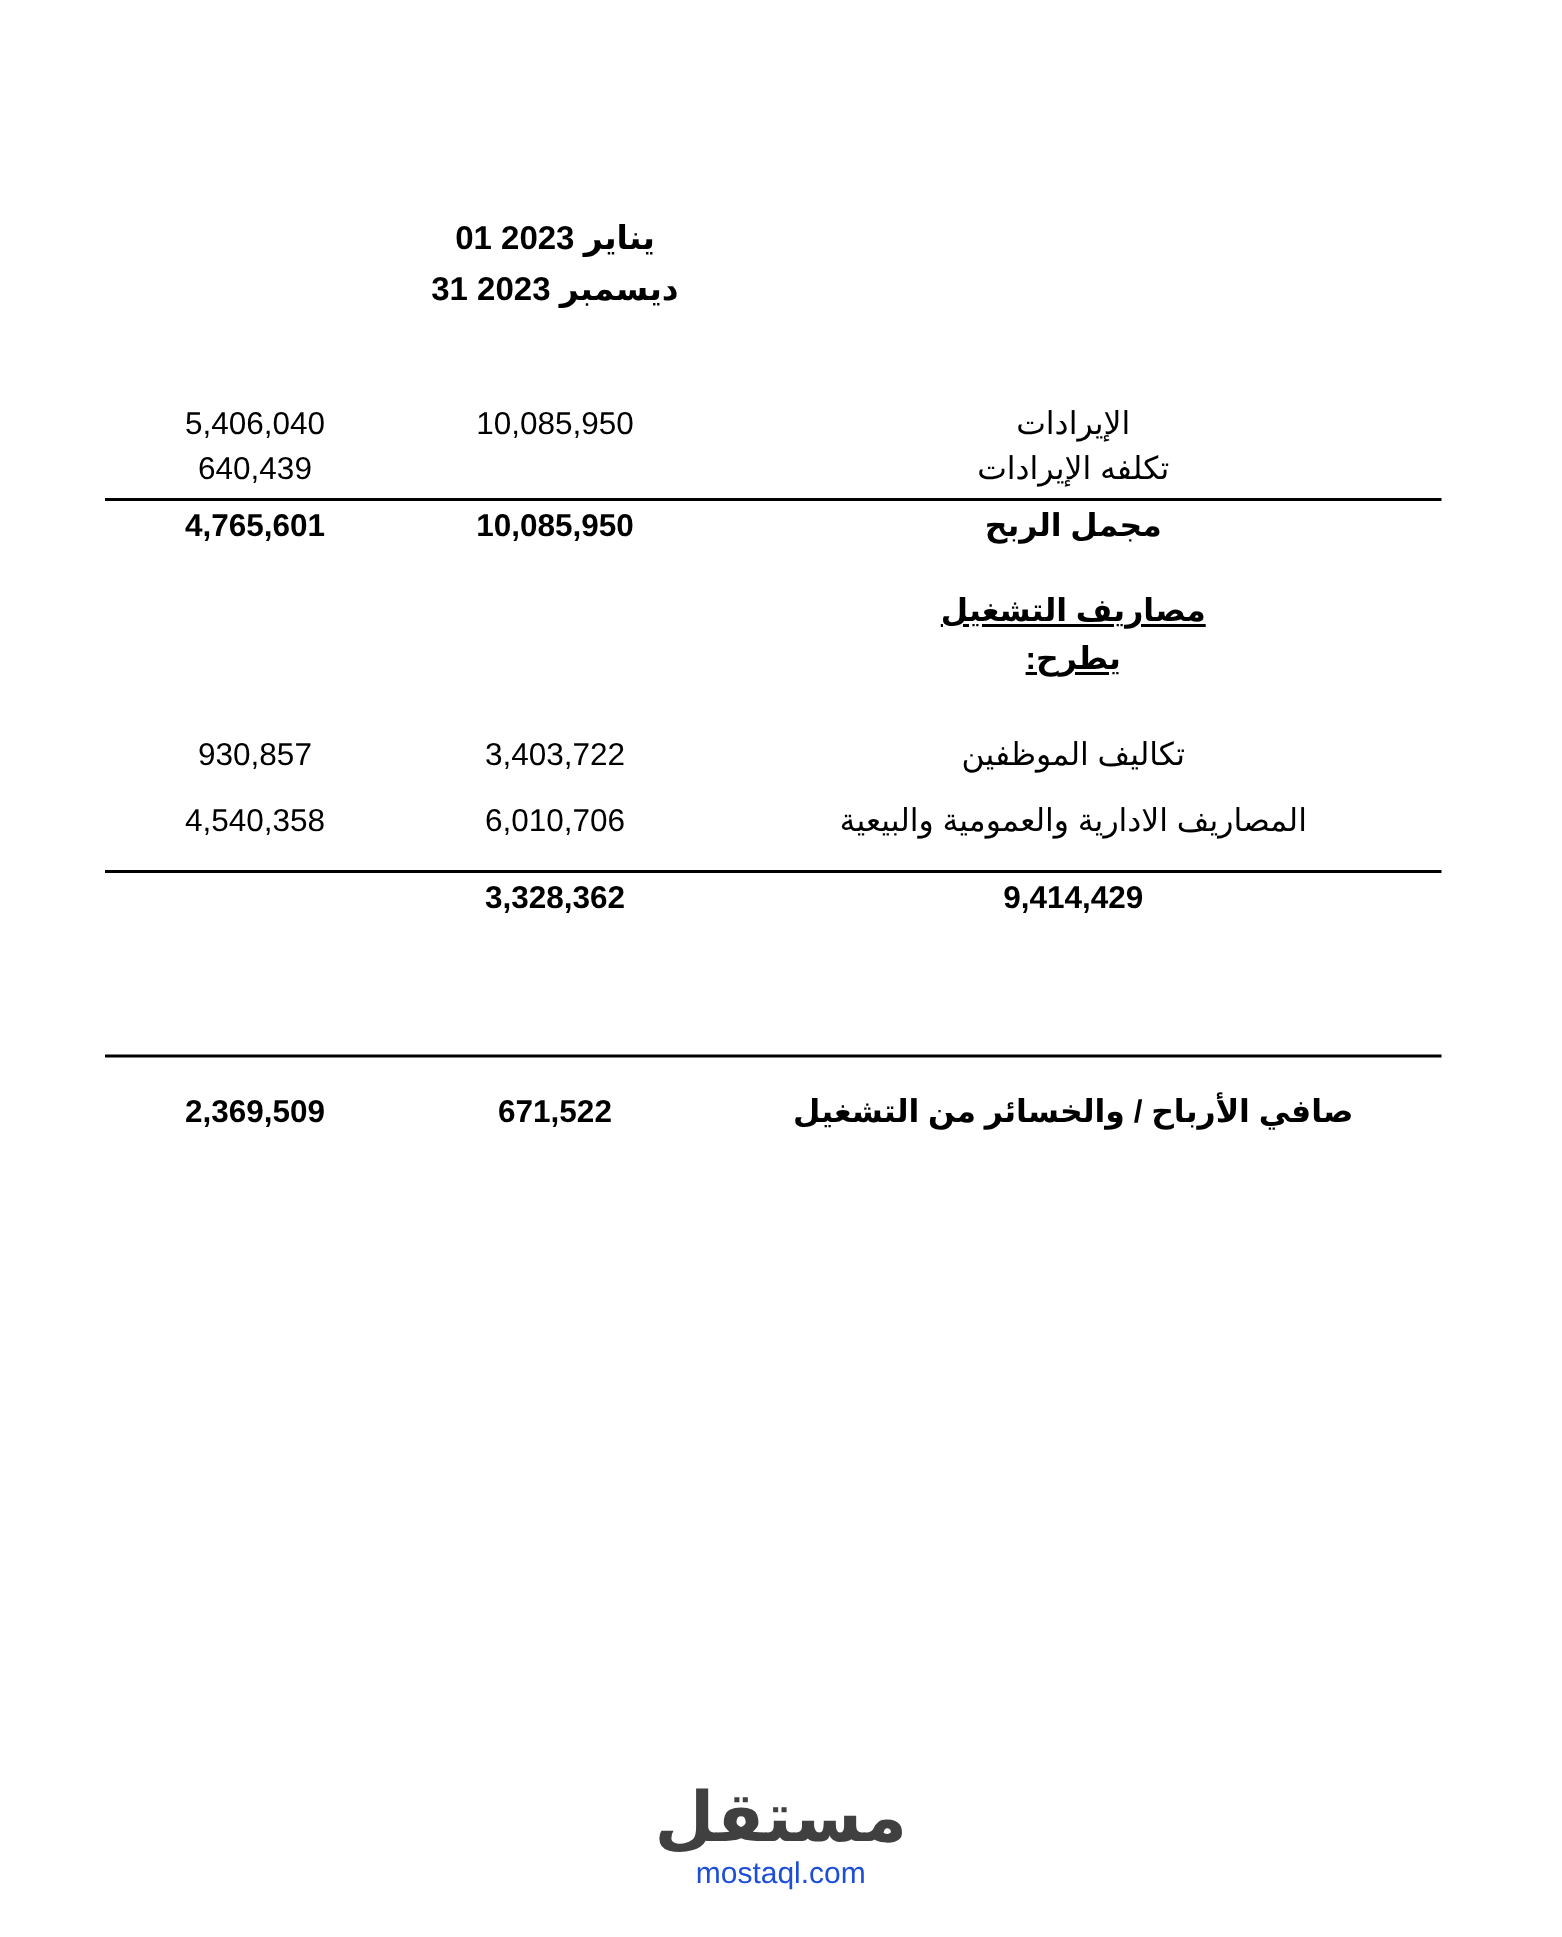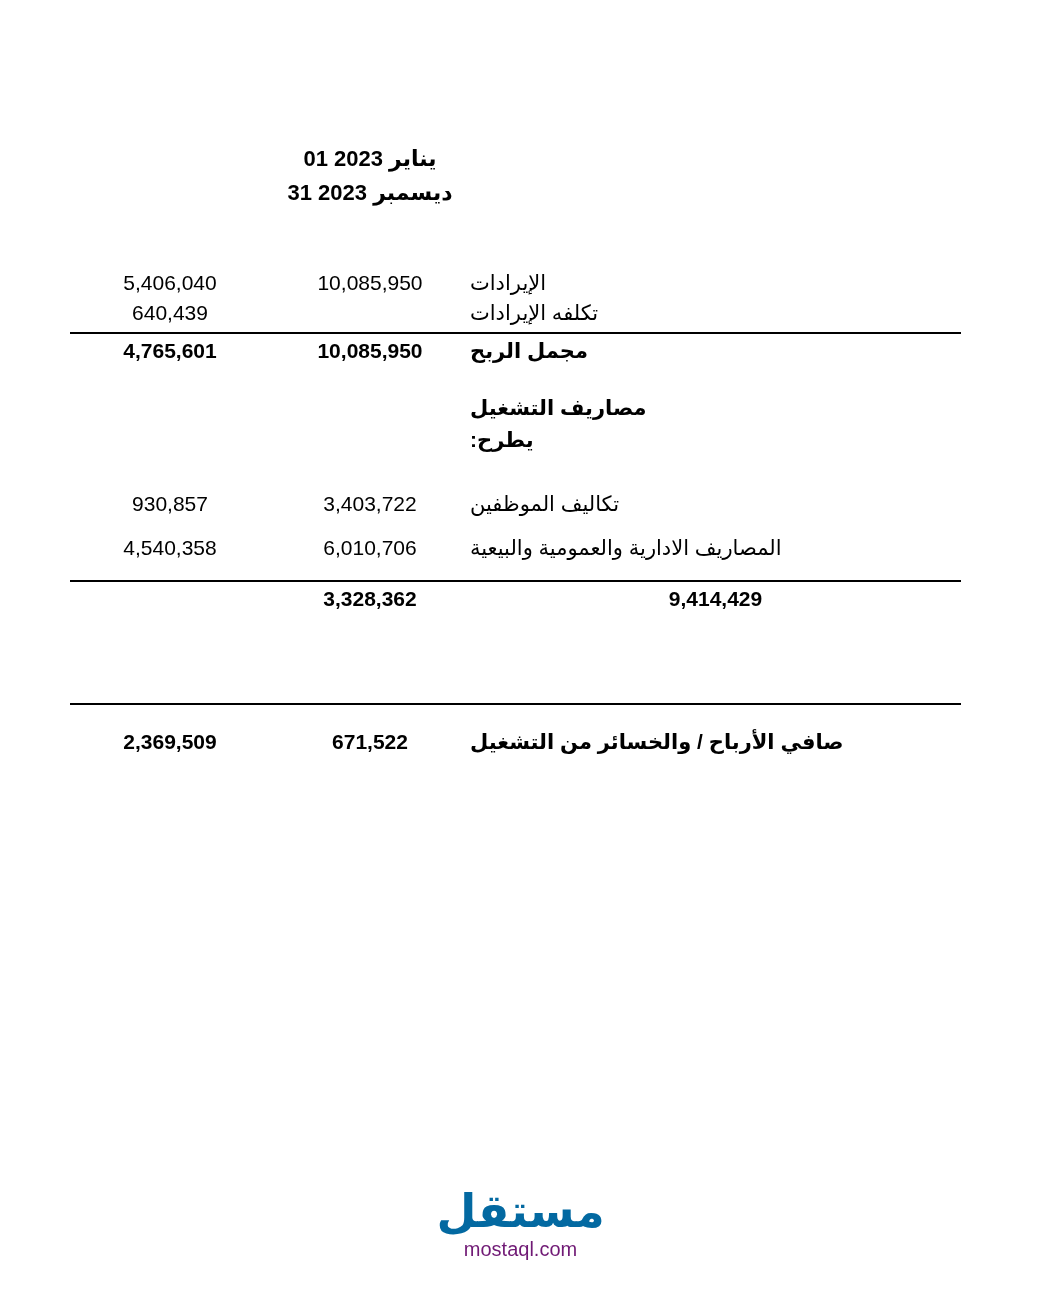--- a/index.html
+++ b/index.html
@@ -17,21 +17,21 @@
     right: 80px;
     top: 0;
     direction: rtl;
   }
   .grid-row {
     display: grid;
     grid-template-columns: 1fr 200px 200px; 
     align-items: baseline;
   }
   .label {
-    text-align: left;
+    text-align: center;
     font-size: 21px;
     line-height: 30px;
   }
   .num {
     text-align: center;
     font-size: 21px;
     line-height: 30px;
     direction: ltr;
   }
   .bold { font-weight: bold; }
@@ -39,38 +39,38 @@
     font-size: 22px;
     line-height: 34px;
     direction: ltr;
     white-space: nowrap;
   }
   .header-block { margin-top: 142px; }
   .rule {
     border-top: 2.5px solid #000;
     height: 0;
   }
-  .section-label .label { line-height: 32px; font-size: 21px; }
+  .section-label .label { line-height: 32px; font-size: 21px; text-decoration: underline; }
   .watermark {
     position: absolute;
     top: 1185px;
     left: 0;
     width: 100%;
     text-align: center;
     direction: rtl;
   }
   .wm-logo {
     font-size: 46px;
     font-weight: bold;
-    color: #0369a1;
+    color: #404040;
     line-height: 52px;
   }
   .wm-domain {
     font-size: 20px;
-    color: #701a75;
+    color: #1d4ed8;
     direction: ltr;
     line-height: 24px;
   }
 </style>
 </head>
 <body>
 
 <div class="sheet">
 
   <div class="grid-row header-block">

